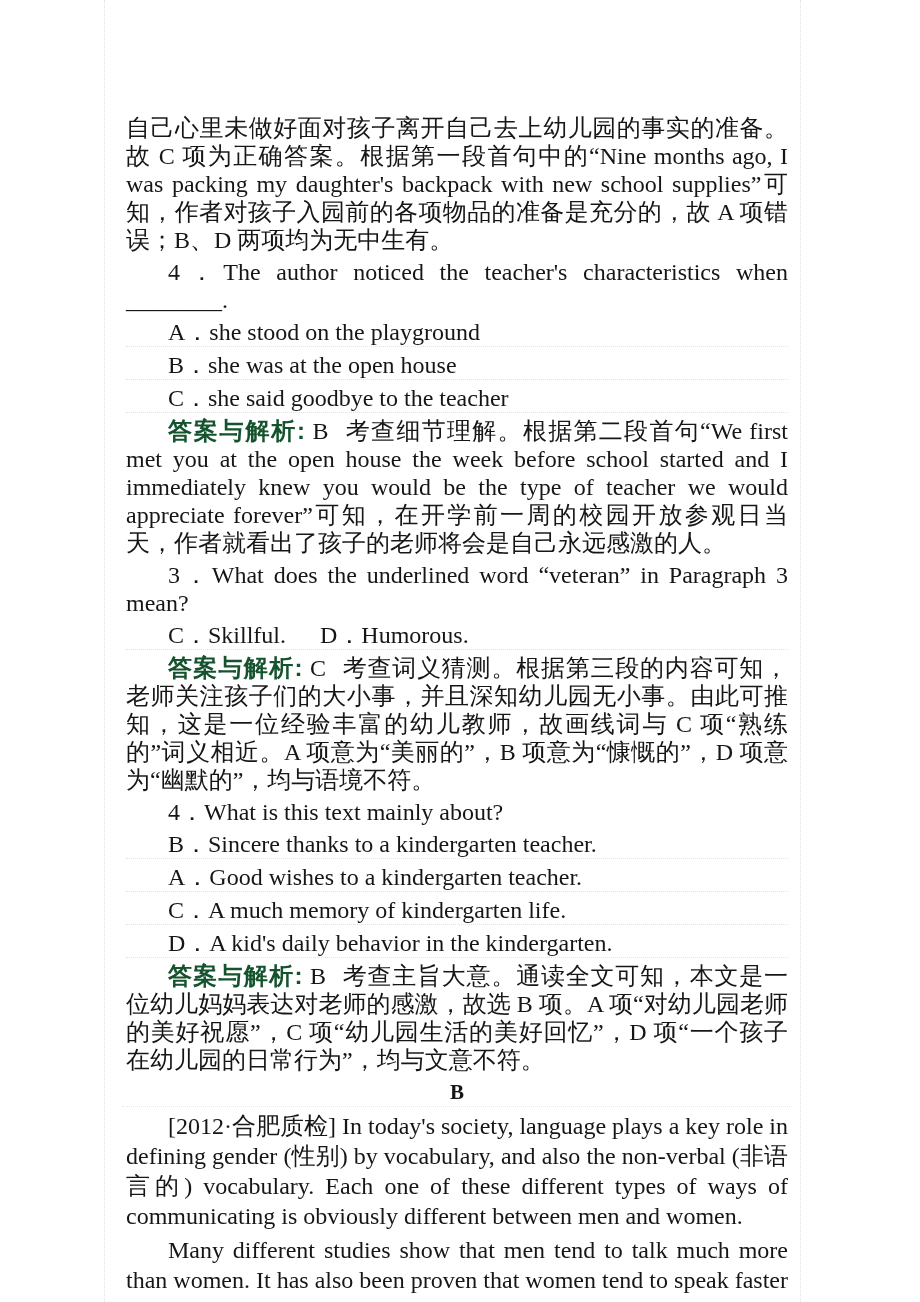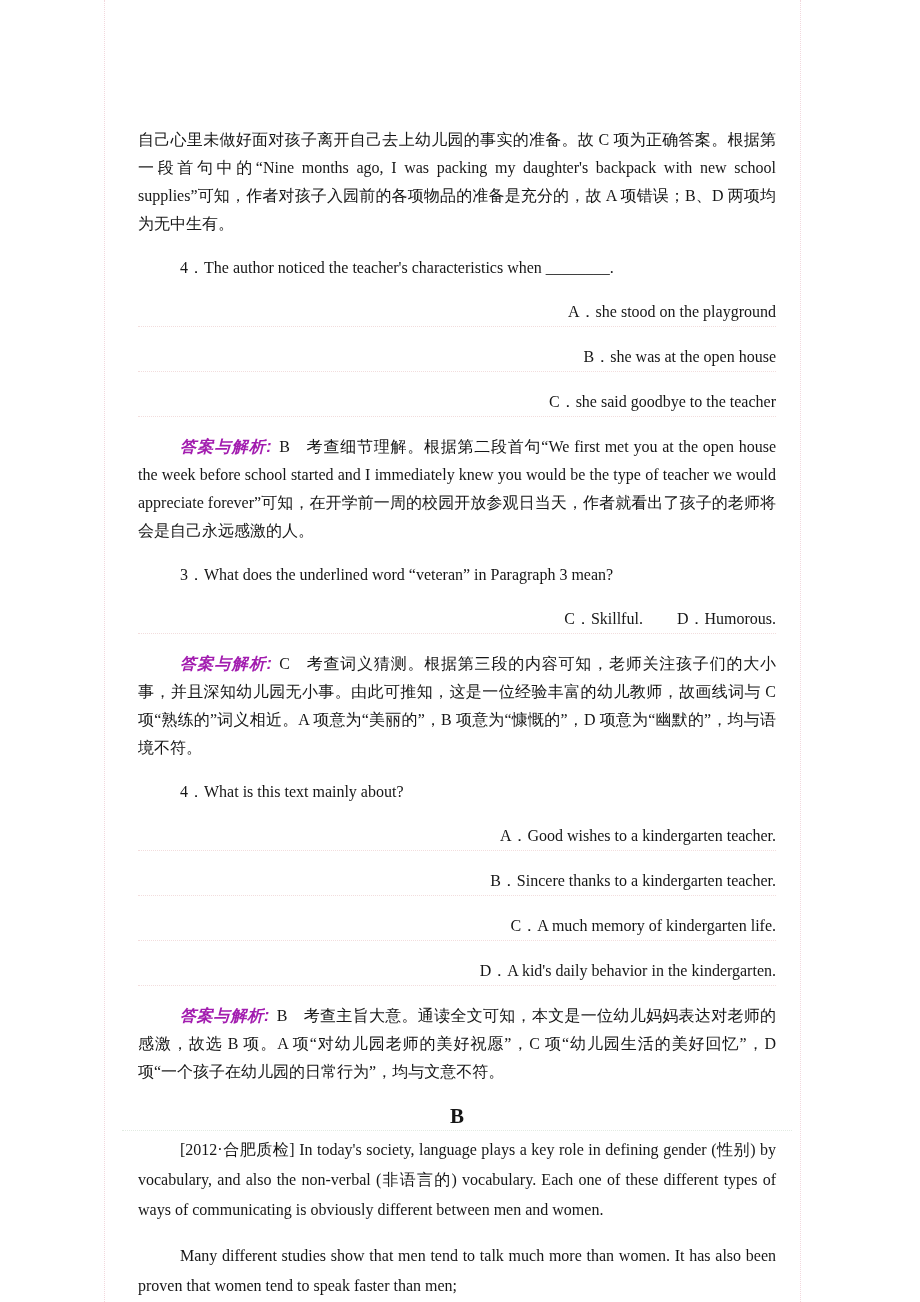--- a/index.html
+++ b/index.html
@@ -16,39 +16,38 @@
     border-left: 1px dotted rgba(226, 168, 180, 0.45);
   }
   .scan-edge.left  { left: 104px; }
   .scan-edge.right { left: 800px; }
   .page {
     position: absolute;
     left: 122px; top: 110px;
     width: 670px;
   }
   .para {
-    margin: 16px;
-    font-size: 16px;
+    margin: 4px;
+    font-size: 24px;
     line-height: 28px;
     text-align: justify;
     text-justify: inter-character;
   }
   .indent { text-indent: 42px; }
   .option {
     padding-left: 42px;
-    text-align: right;
+    text-align: left;
     border-bottom: 1px dotted rgba(222, 170, 170, 0.40);
   }
   .optgap { margin-left: 34px; }
   .answer-label {
-    color: #a21caf;
+    color: #14532d;
     font-weight: 700;
     font-family: "Liberation Sans", "DejaVu Sans", sans-serif;
     letter-spacing: 0.5px;
-    font-style: italic;
   }
   .answer-letter { margin: 0 16px 0 7px; }
   .section-heading {
     margin: 0;
     font-size: 21px;
     line-height: 28px;
     text-align: center;
     font-weight: 700;
     border-bottom: 1px dotted rgba(190, 210, 190, 0.45);
   }
@@ -74,22 +73,22 @@
   <p class="para option">C．she said goodbye to the teacher</p>
 
   <p class="para indent"><span class="answer-label">答案与解析:</span><span class="answer-letter">B</span><span>考查细节理解。根据第二段首句“We first met you at the open house the week before school started and I immediately knew you would be the type of teacher we would appreciate forever”可知，在开学前一周的校园开放参观日当天，作者就看出了孩子的老师将会是自己永远感激的人。</span></p>
 
   <p class="para indent">3．What does the underlined word “veteran” in Paragraph 3 mean?</p>
   <p class="para option"><span>C．Skillful.</span><span class="optgap">D．Humorous.</span></p>
 
   <p class="para indent"><span class="answer-label">答案与解析:</span><span class="answer-letter">C</span><span>考查词义猜测。根据第三段的内容可知，老师关注孩子们的大小事，并且深知幼儿园无小事。由此可推知，这是一位经验丰富的幼儿教师，故画线词与 C 项“熟练的”词义相近。A 项意为“美丽的”，B 项意为“慷慨的”，D 项意为“幽默的”，均与语境不符。</span></p>
 
   <p class="para indent">4．What is this text mainly about?</p>
+  <p class="para option">B．Sincere thanks to a kindergarten teacher.</p>
   <p class="para option">A．Good wishes to a kindergarten teacher.</p>
-  <p class="para option">B．Sincere thanks to a kindergarten teacher.</p>
   <p class="para option">C．A much memory of kindergarten life.</p>
   <p class="para option">D．A kid's daily behavior in the kindergarten.</p>
 
   <p class="para indent"><span class="answer-label">答案与解析:</span><span class="answer-letter">B</span><span>考查主旨大意。通读全文可知，本文是一位幼儿妈妈表达对老师的感激，故选 B 项。A 项“对幼儿园老师的美好祝愿”，C 项“幼儿园生活的美好回忆”，D 项“一个孩子在幼儿园的日常行为”，均与文意不符。</span></p>
 
   <p class="section-heading">B</p>
 
   <p class="para indent passage"><span class="source-tag">[2012·合肥质检]</span><span> In today's society, language plays a key role in defining gender (性别) by vocabulary, and also the non-verbal (非语言的) vocabulary. Each one of these different types of ways of communicating is obviously different between men and women.</span></p>
 
   <p class="para indent passage">Many different studies show that men tend to talk much more than women. It has also been proven that women tend to speak faster than men;</p>

